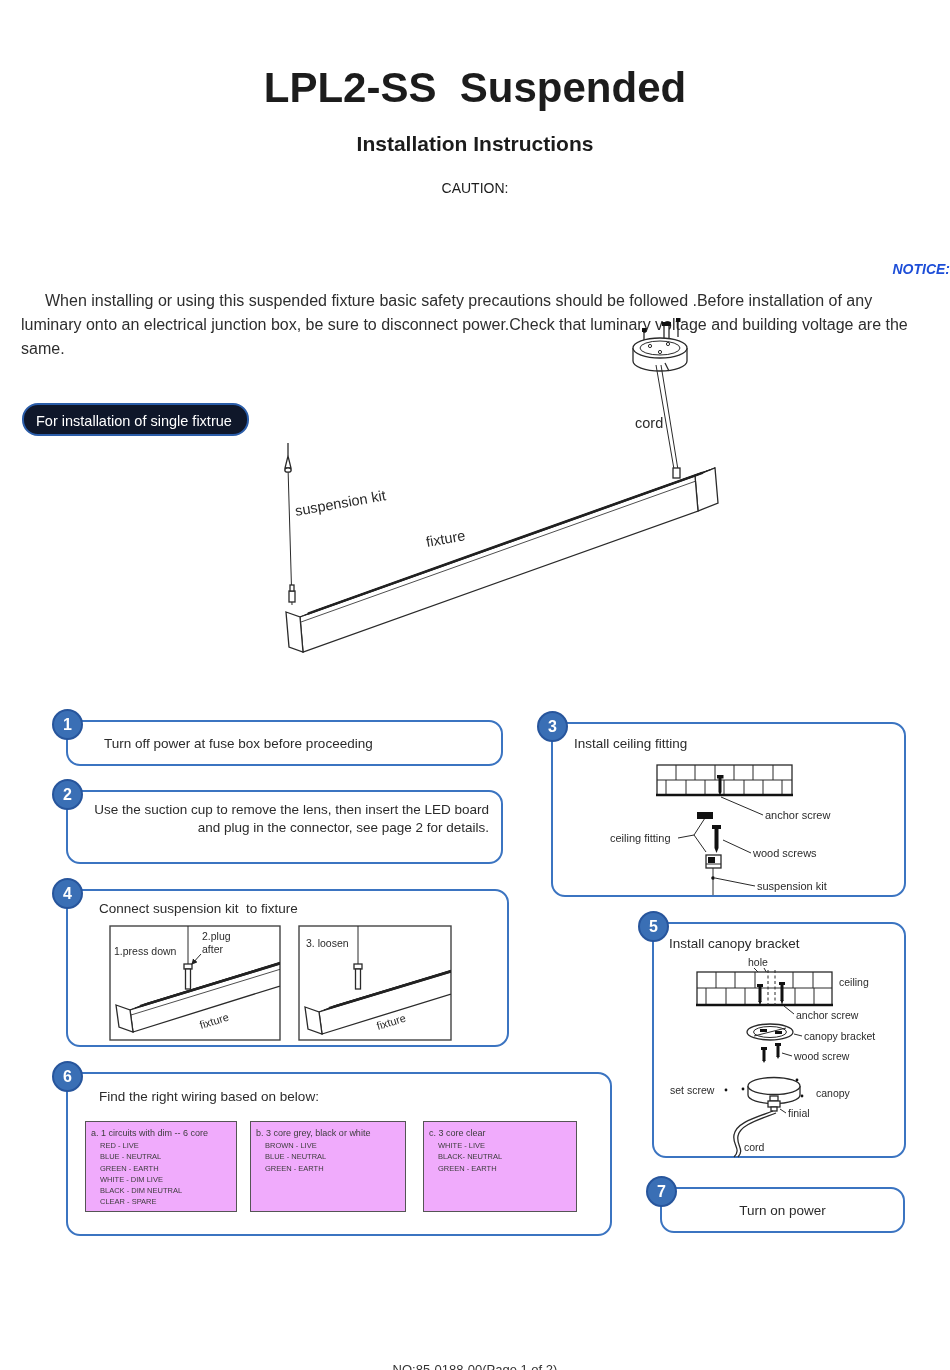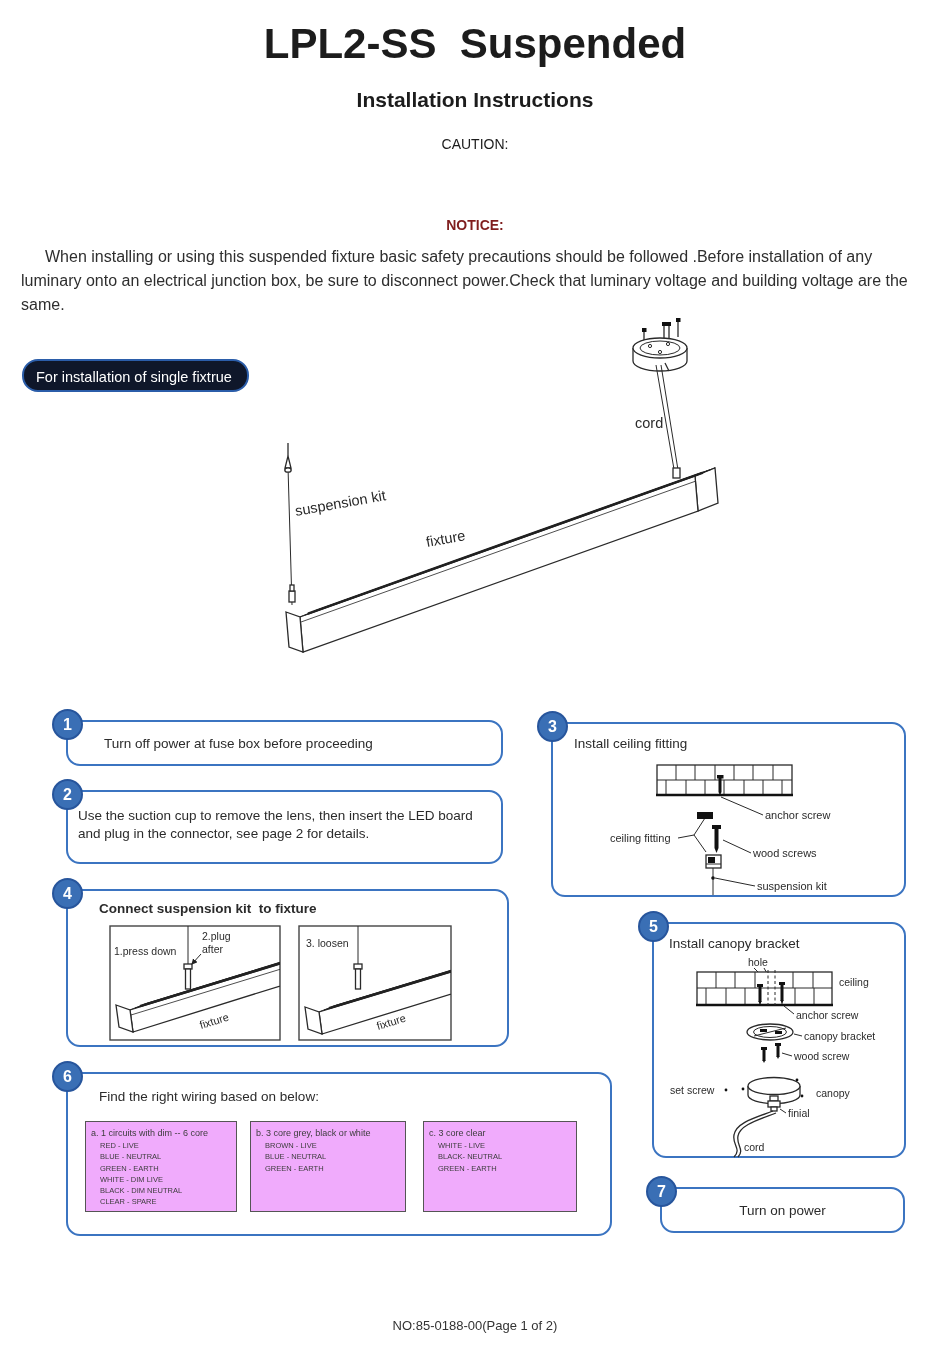--- a/index.html
+++ b/index.html
@@ -1,37 +1,37 @@
 <!DOCTYPE html>
 <html><head>
 <meta charset="utf-8">
 <style>
   html,body{margin:0;padding:0;background:#ffffff;}
   .page{position:relative;width:950px;height:1370px;background:#fff;
         font-family:"Liberation Sans",sans-serif;color:#222;overflow:hidden;}
-  .abs{position:absolute;}
+  .abs{position:absolute;margin-top:44px;}
   .doc-title{top:20px;left:0;width:100%;text-align:center;font-size:42px;font-weight:700;
              letter-spacing:0px;color:#1c1c1c;white-space:pre;}
   .doc-subtitle{top:88px;left:0;width:100%;text-align:center;font-size:21px;font-weight:700;color:#1c1c1c;}
   .caution-h{top:136px;left:0;width:100%;text-align:center;font-size:14px;font-weight:400;color:#1c1c1c;}
   .caution-t{top:170px;left:0;width:100%;text-align:center;font-size:15.5px;font-weight:600;color:#1c1c1c;}
-  .notice-h{top:217px;left:0;width:100%;text-align:center;font-size:14px;font-weight:700;color:#7f1d1d;}
+  .notice-h{top:217px;left:0;width:100%;text-align:right;font-size:14px;font-weight:700;color:#1d4ed8;font-style:italic;}
   .notice-t{top:245px;left:21px;width:908px;font-size:16px;line-height:1.5;color:#2e2e2e;text-indent:24px;}
   .pill{top:359px;left:22px;height:27px;border-radius:16px;padding:2px 15px 0 12px;display:flex;align-items:center;
         background:#0f172a;border:2px solid #2b5da9;color:#fff;font-size:14.5px;}
   .step-box{position:absolute;border:2.5px solid #3b74c1;border-radius:14px;background:#fff;box-sizing:border-box;}
   .badge{position:absolute;left:-16px;top:-13px;width:27px;height:27px;border-radius:50%;
          background:#3a6fb5;border:2px solid #27559c;color:#fff;font-weight:700;font-size:16px;
          display:flex;align-items:center;justify-content:center;}
   .box-title{font-size:13.5px;color:#2b2b2b;}
   .s1-text{display:flex;align-items:center;height:100%;padding-left:36px;font-size:13.5px;color:#2b2b2b;}
   .s7-text{display:flex;align-items:center;justify-content:center;height:100%;font-size:13.5px;color:#2b2b2b;}
-  .s2-text{padding:15px 12px 0 10px;font-size:13.5px;line-height:1.3;color:#2b2b2b;}
+  .s2-text{padding:9px 12px 0 10px;font-size:13.5px;line-height:1.3;color:#2b2b2b;text-align:right;}
   .s3-title{padding:12px 0 0 21px;}
-  .s4-title{padding:10px 0 0 31px;white-space:pre;font-weight:bold;}
+  .s4-title{padding:10px 0 0 31px;white-space:pre;}
   .s5-title{padding:12px 0 0 15px;}
   .s6-title{padding:15px 0 0 31px;}
   .wire-box{position:absolute;border:1.5px solid #555;background:#f0abfc;box-sizing:border-box;color:#3d3d3d;}
   .wire-heading{font-size:9px;padding:6px 0 2px 5px;white-space:pre;}
   .wire-line{font-size:7.5px;line-height:1.5;padding-left:14px;white-space:pre;}
   .footer{top:1318px;left:0;width:100%;text-align:center;font-size:13px;color:#333;}
   svg{position:absolute;overflow:visible;}
   svg text{font-family:"Liberation Sans",sans-serif;fill:#2b2b2b;}
   .lbl{font-size:11px;} .lbl-s{font-size:10.5px;} .lbl-m{font-size:14.5px;}
   .ln{stroke:#2a2a2a;stroke-width:1.3;fill:none;}

